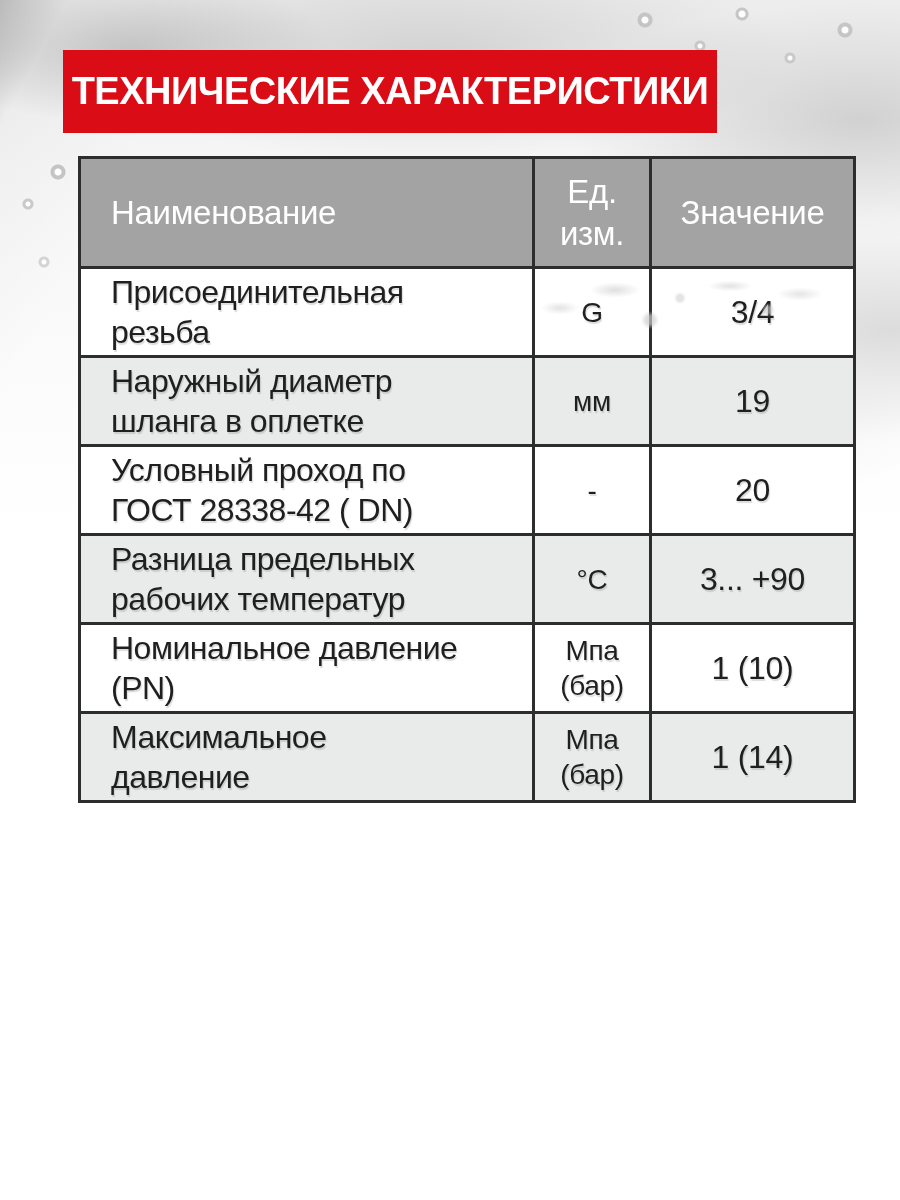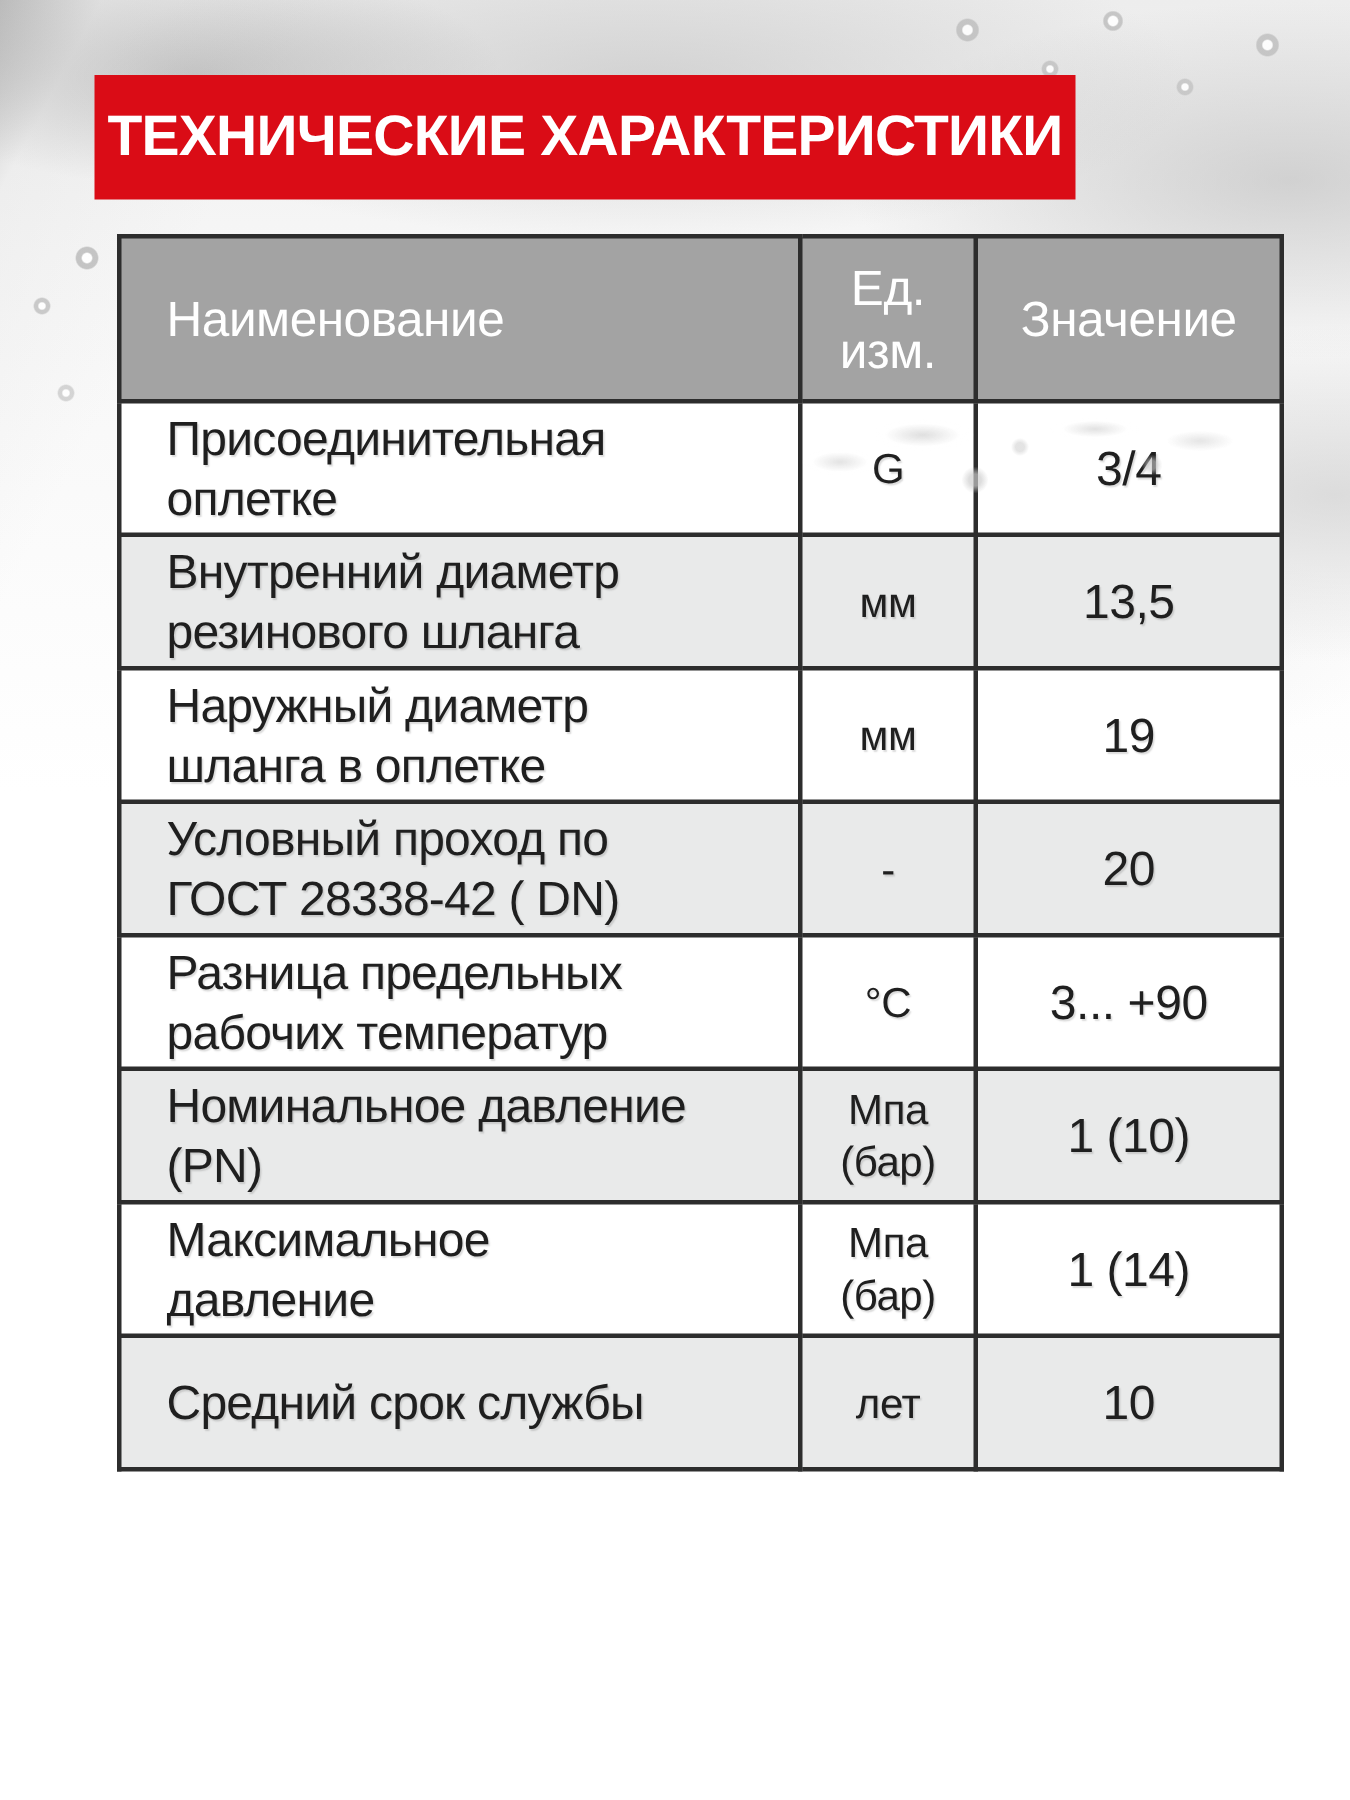--- a/index.html
+++ b/index.html
@@ -118,29 +118,23 @@
     <tr>
       <th class="col-name">Наименование</th>
       <th class="col-unit">Ед.
 изм.</th>
       <th class="col-value">Значение</th>
     </tr>
   </thead>
   <tbody>
     <tr>
       <td class="cell-name">Присоединительная
-оплетке</td>
+резьба</td>
       <td class="cell-unit">G</td>
       <td class="cell-value">3/4</td>
-    </tr>
-    <tr>
-      <td class="cell-name">Внутренний диаметр
-резинового шланга</td>
-      <td class="cell-unit">мм</td>
-      <td class="cell-value">13,5</td>
     </tr>
     <tr>
       <td class="cell-name">Наружный диаметр
 шланга в оплетке</td>
       <td class="cell-unit">мм</td>
       <td class="cell-value">19</td>
     </tr>
     <tr>
       <td class="cell-name">Условный проход по
 ГОСТ 28338-42 ( DN)</td>
@@ -160,21 +154,16 @@
 (бар)</td>
       <td class="cell-value">1 (10)</td>
     </tr>
     <tr>
       <td class="cell-name">Максимальное
 давление</td>
       <td class="cell-unit">Мпа
 (бар)</td>
       <td class="cell-value">1 (14)</td>
     </tr>
-    <tr>
-      <td class="cell-name">Средний срок службы</td>
-      <td class="cell-unit">лет</td>
-      <td class="cell-value">10</td>
-    </tr>
   </tbody>
 </table>
 
 <div class="table-splash"></div>
 
 </body></html>

